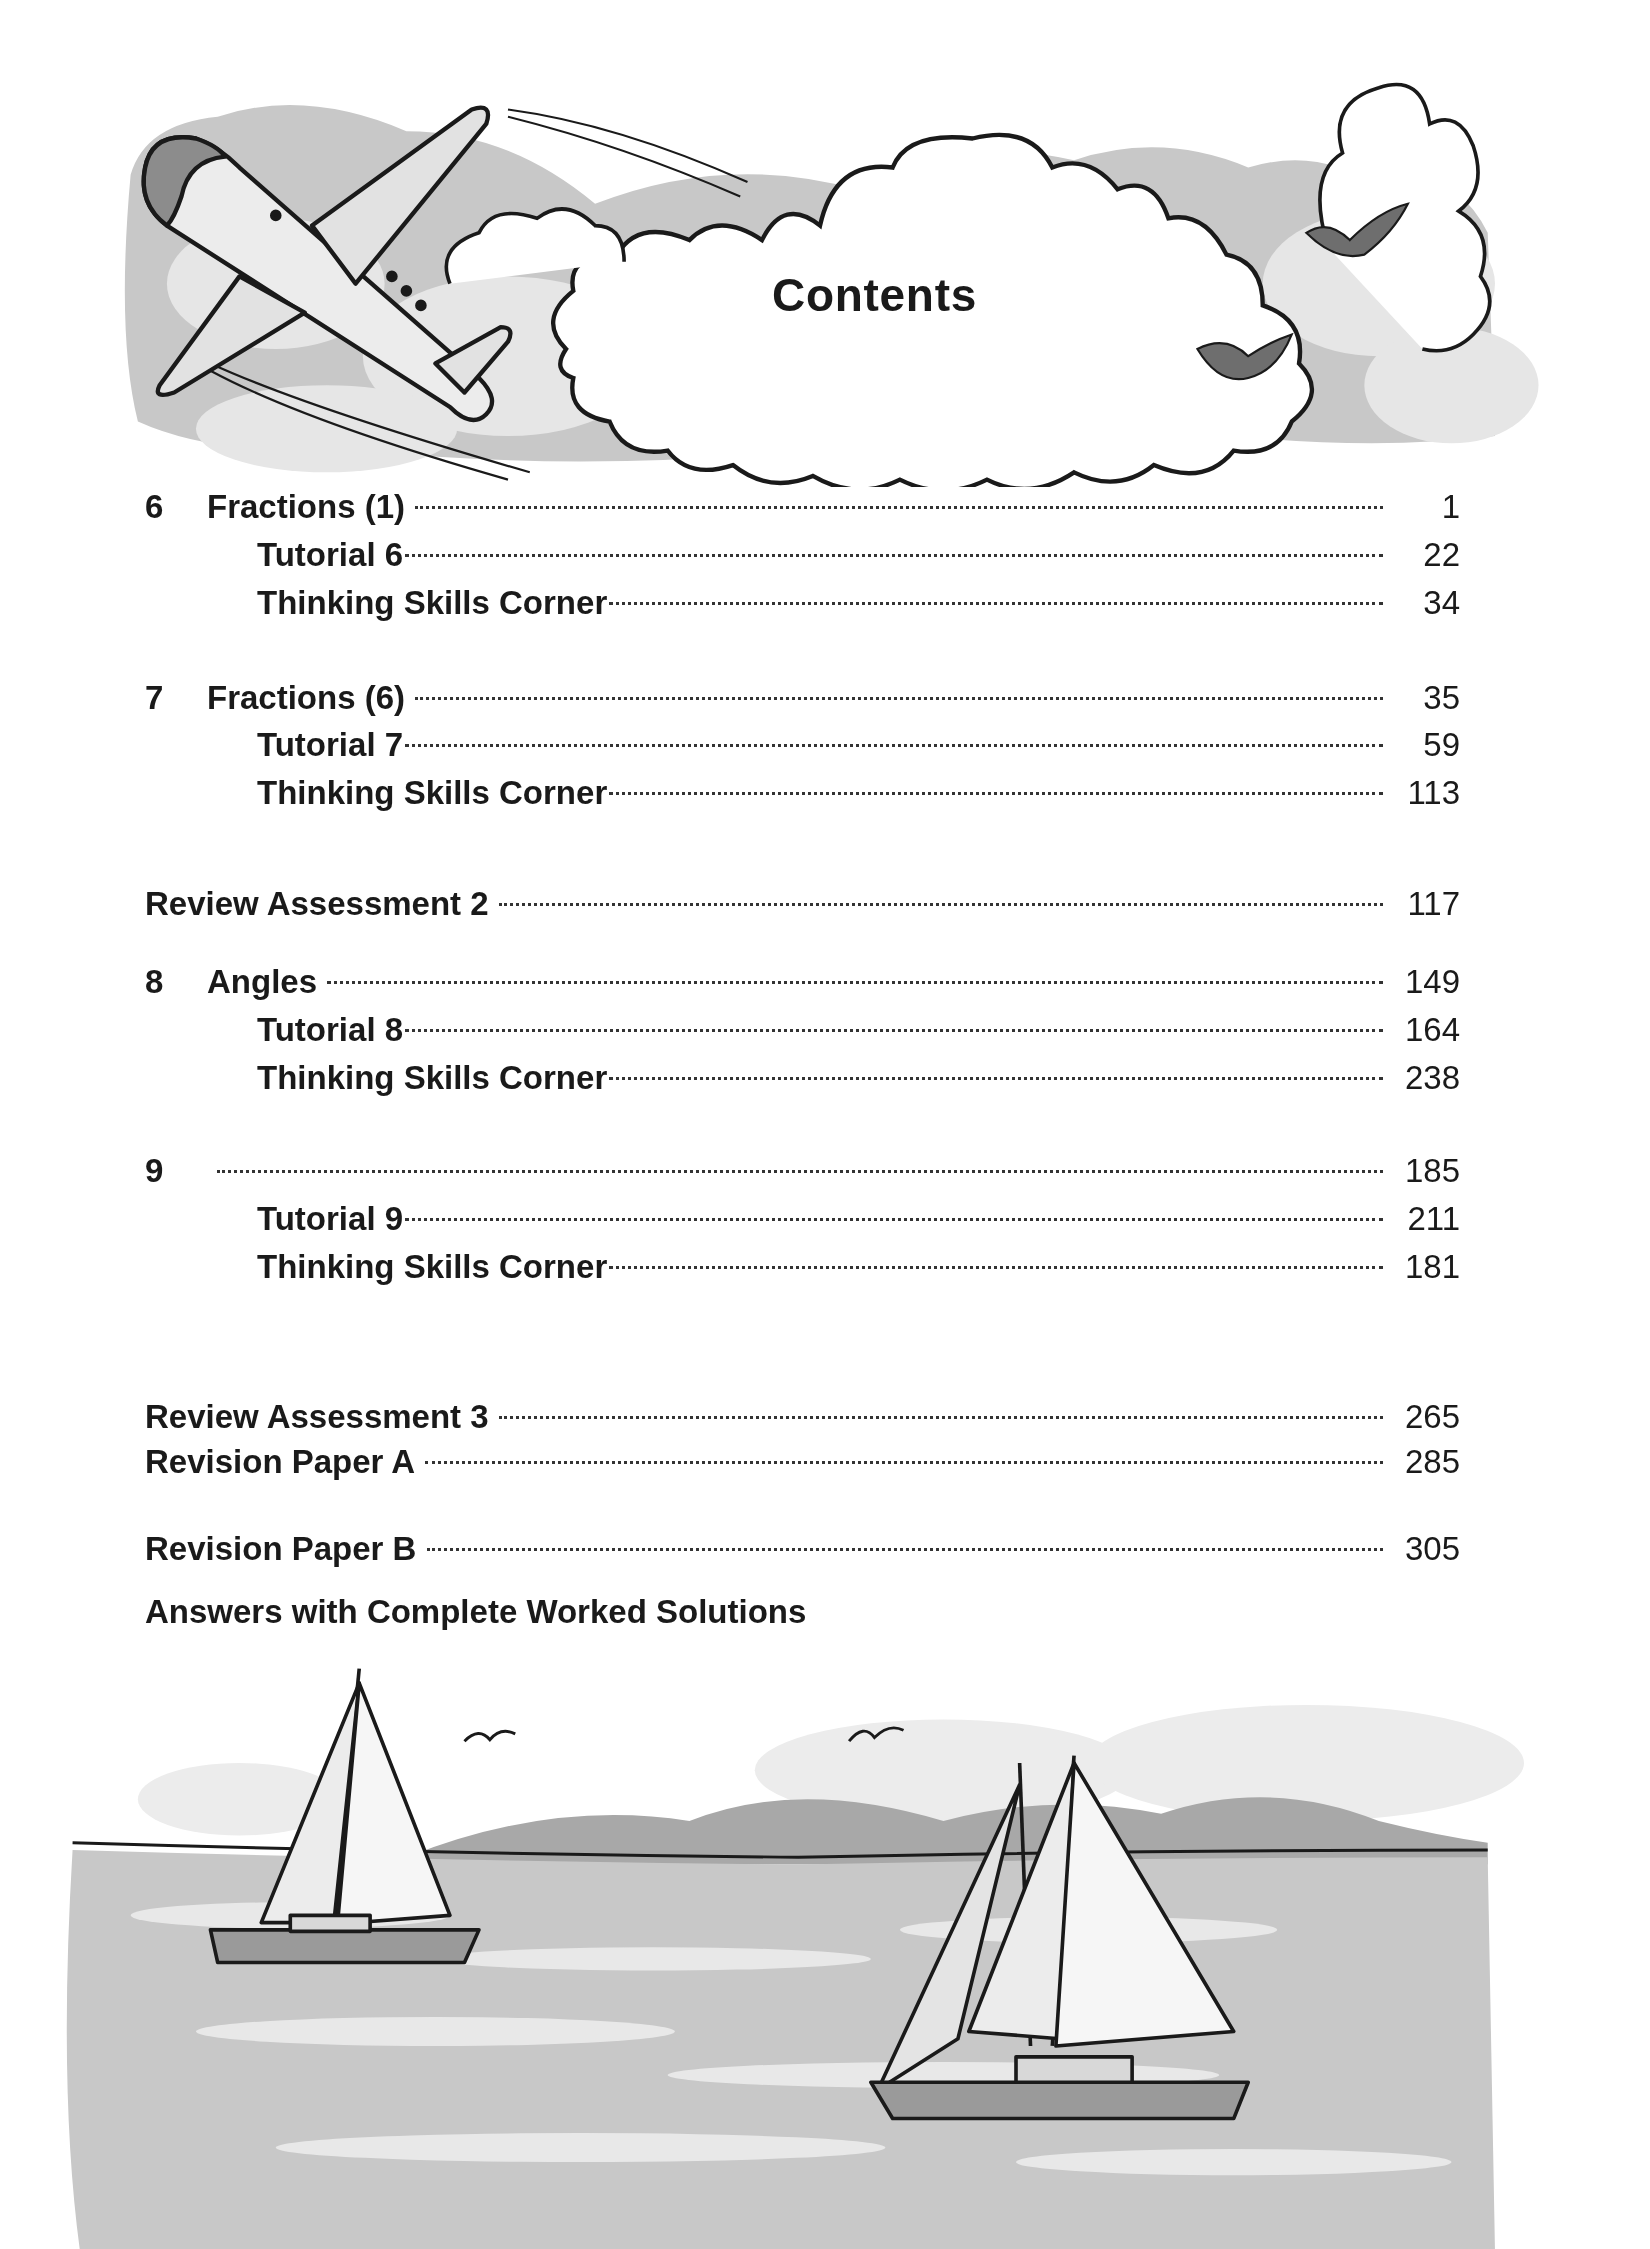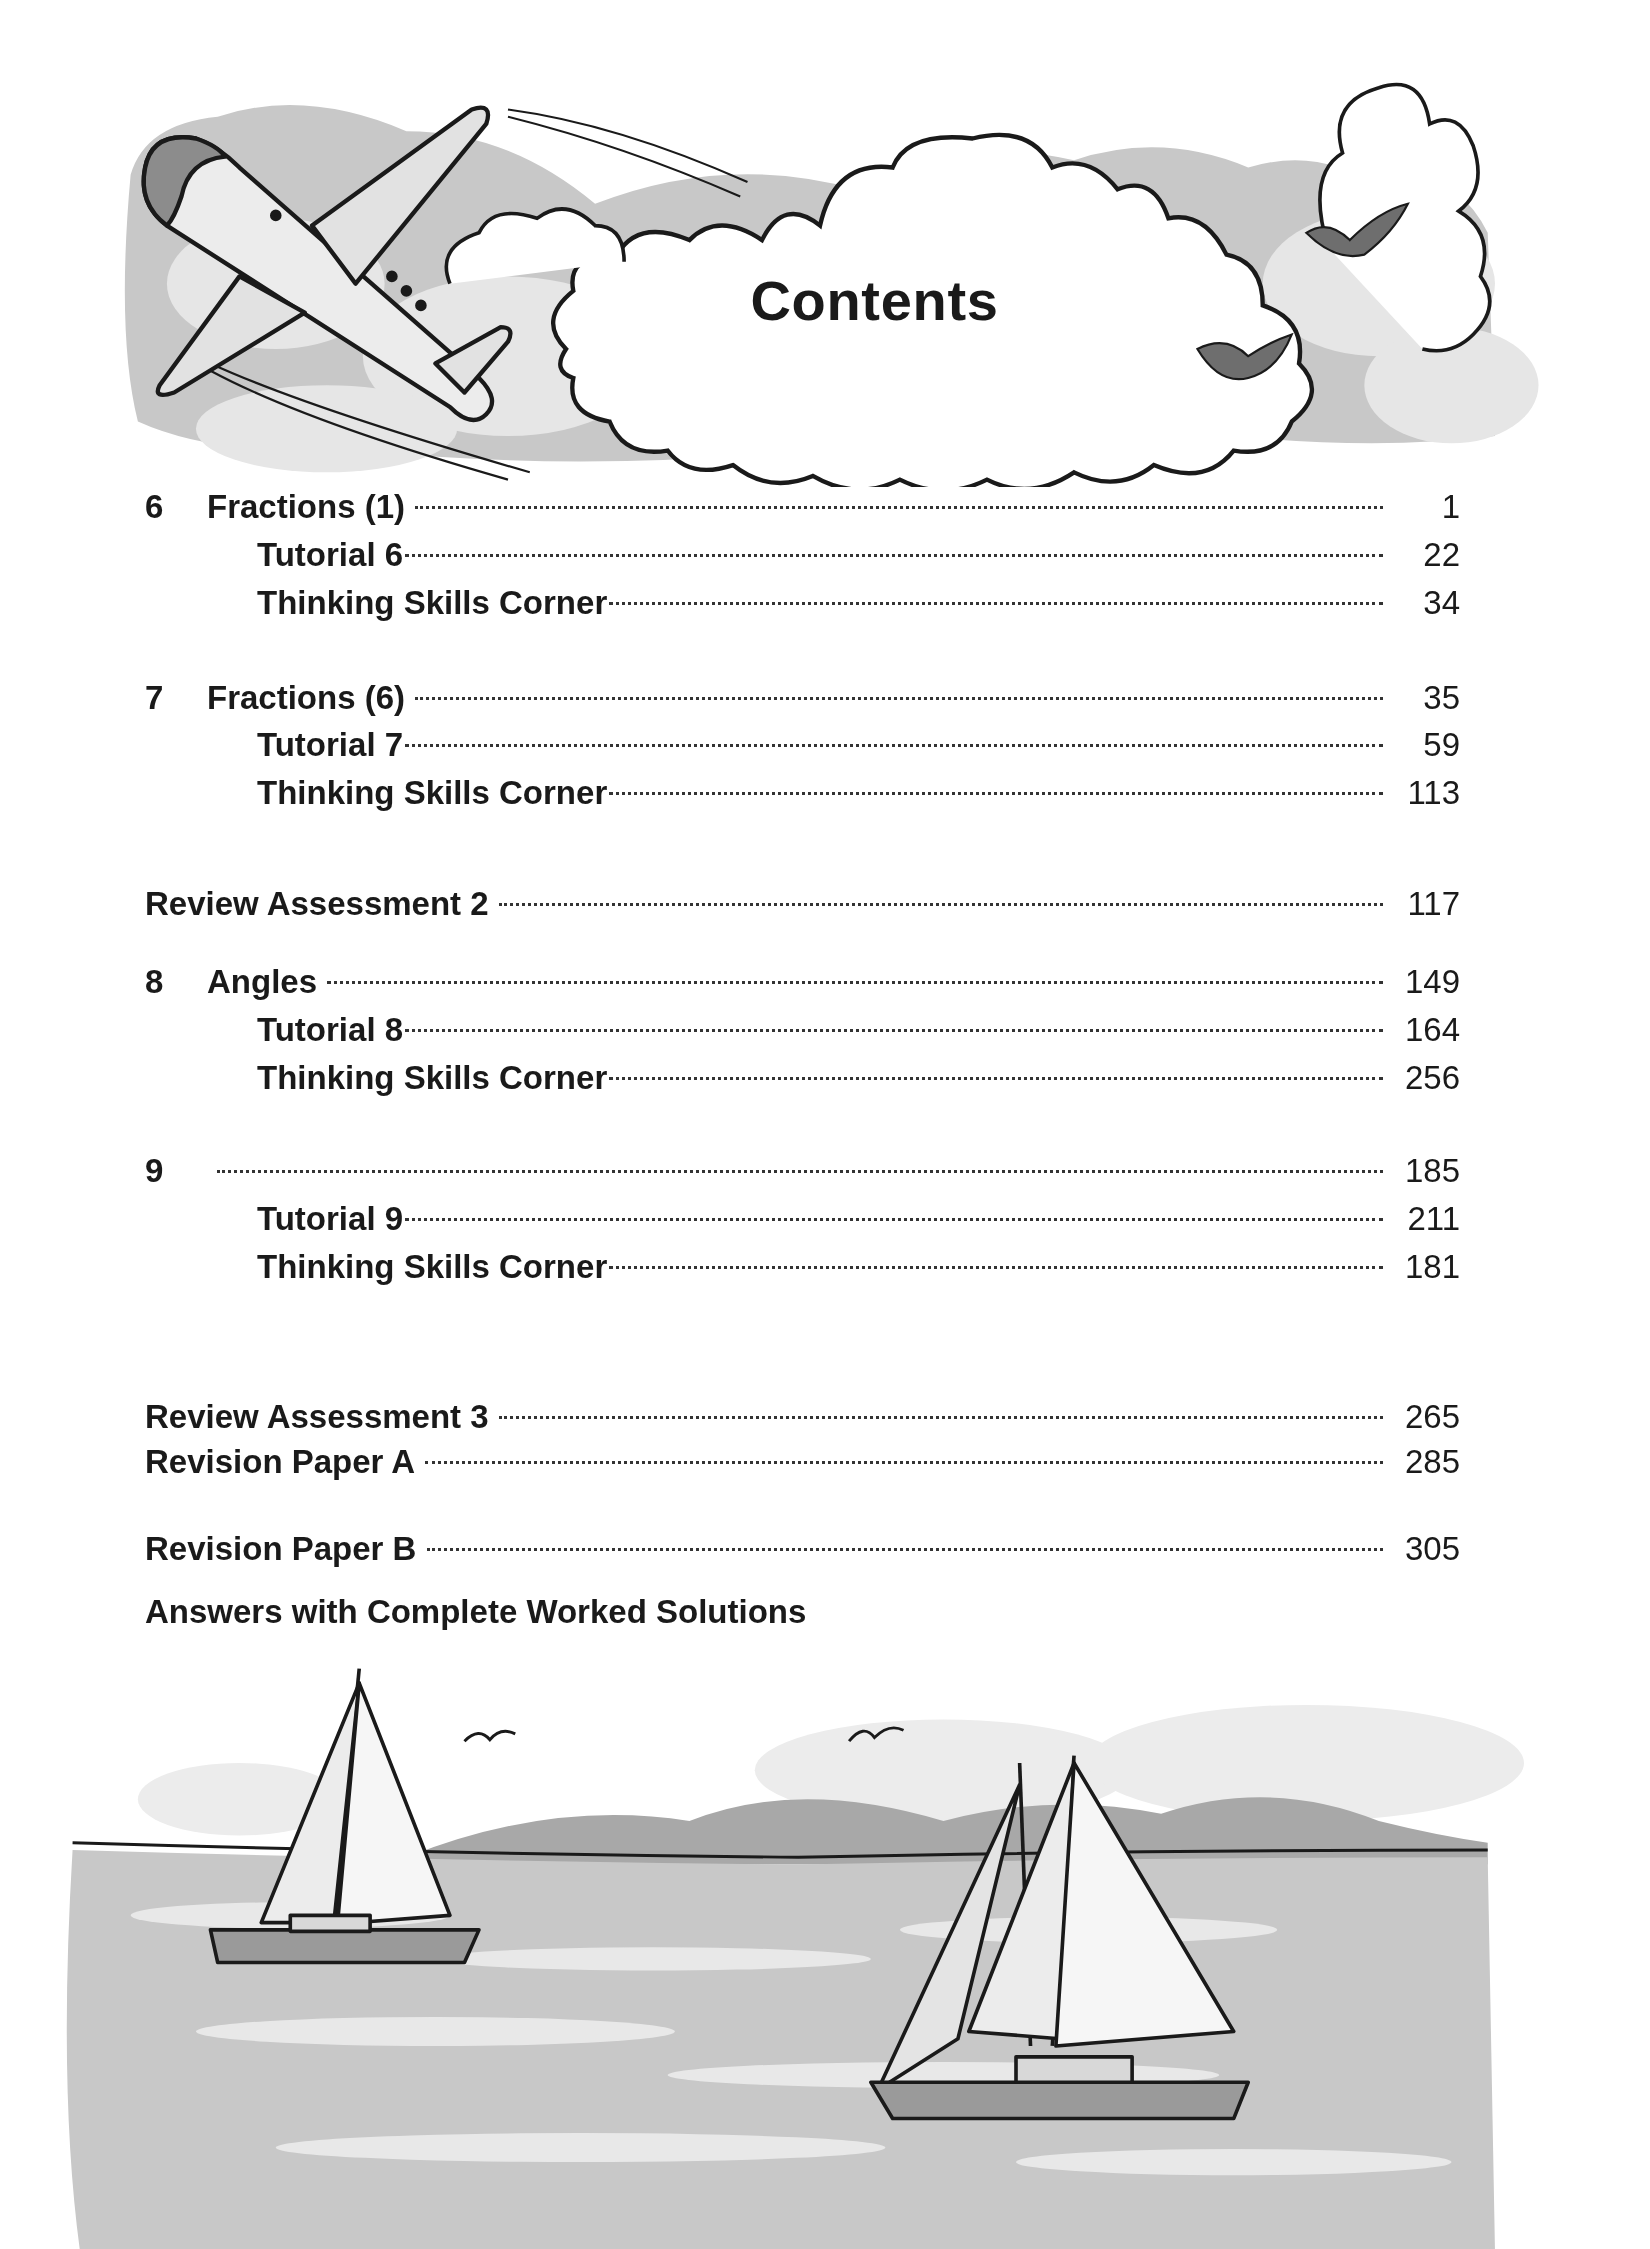--- a/index.html
+++ b/index.html
@@ -2,21 +2,21 @@
 <html style="font-size:11.6px"><head>
 <meta charset="utf-8">
 <style>
   html, body { margin: 0; padding: 0; background: #ffffff; }
   body { width: 1651px; height: 2250px; position: relative; overflow: hidden;
          font-family: "Liberation Sans", sans-serif; color: #1a1a1a; }
   .art { position: absolute; left: 0; width: 1651px; }
   #header-art { top: 44px; height: 443px; }
   #footer-art { top: 1654px; height: 596px; }
   .title { position: absolute; left: 0; width: 1651px; top: 268px; text-align: center;
-           font-weight: bold; font-size: 56px; letter-spacing: 0.7px; color: #1a1a1a; }
+           font-weight: bold; font-size: 46px; letter-spacing: 0.7px; color: #1a1a1a; }
   .title span { position: relative; left: 49px; }
   .toc { position: absolute; left: 0; top: 0; width: 1651px; }
   .row { position: absolute; left: 145px; width: 1315px; height: 41px;
          display: flex; align-items: baseline; font-size: 33px; line-height: 41px; }
   .row.bold { font-weight: bold; }
   .num { width: 62px; flex: none; }
   .label { flex: none; white-space: nowrap; }
   .row.sub .label { margin-left: 112px; font-weight: bold; }
   .row.plain .label { margin-left: 0; margin-top: 24px; }
   .leader { flex: 1 1 auto; height: 41px; margin: 0 11.6px 0 10.2px; position: relative; }
@@ -122,21 +122,21 @@
     <span class="page">149</span>
   </div>
   <div class="row sub" style="top:1000px">
     <span class="label">Tutorial 8</span>
     <span class="leader"></span>
     <span class="page">164</span>
   </div>
   <div class="row sub" style="top:1048px">
     <span class="label">Thinking Skills Corner</span>
     <span class="leader"></span>
-    <span class="page">256</span>
+    <span class="page">238</span>
   </div>
 
   <div class="row bold" style="top:1141px">
     <span class="num">9</span>
     <span class="leader"></span>
     <span class="page">185</span>
   </div>
   <div class="row sub" style="top:1189px">
     <span class="label">Tutorial 9</span>
     <span class="leader"></span>

